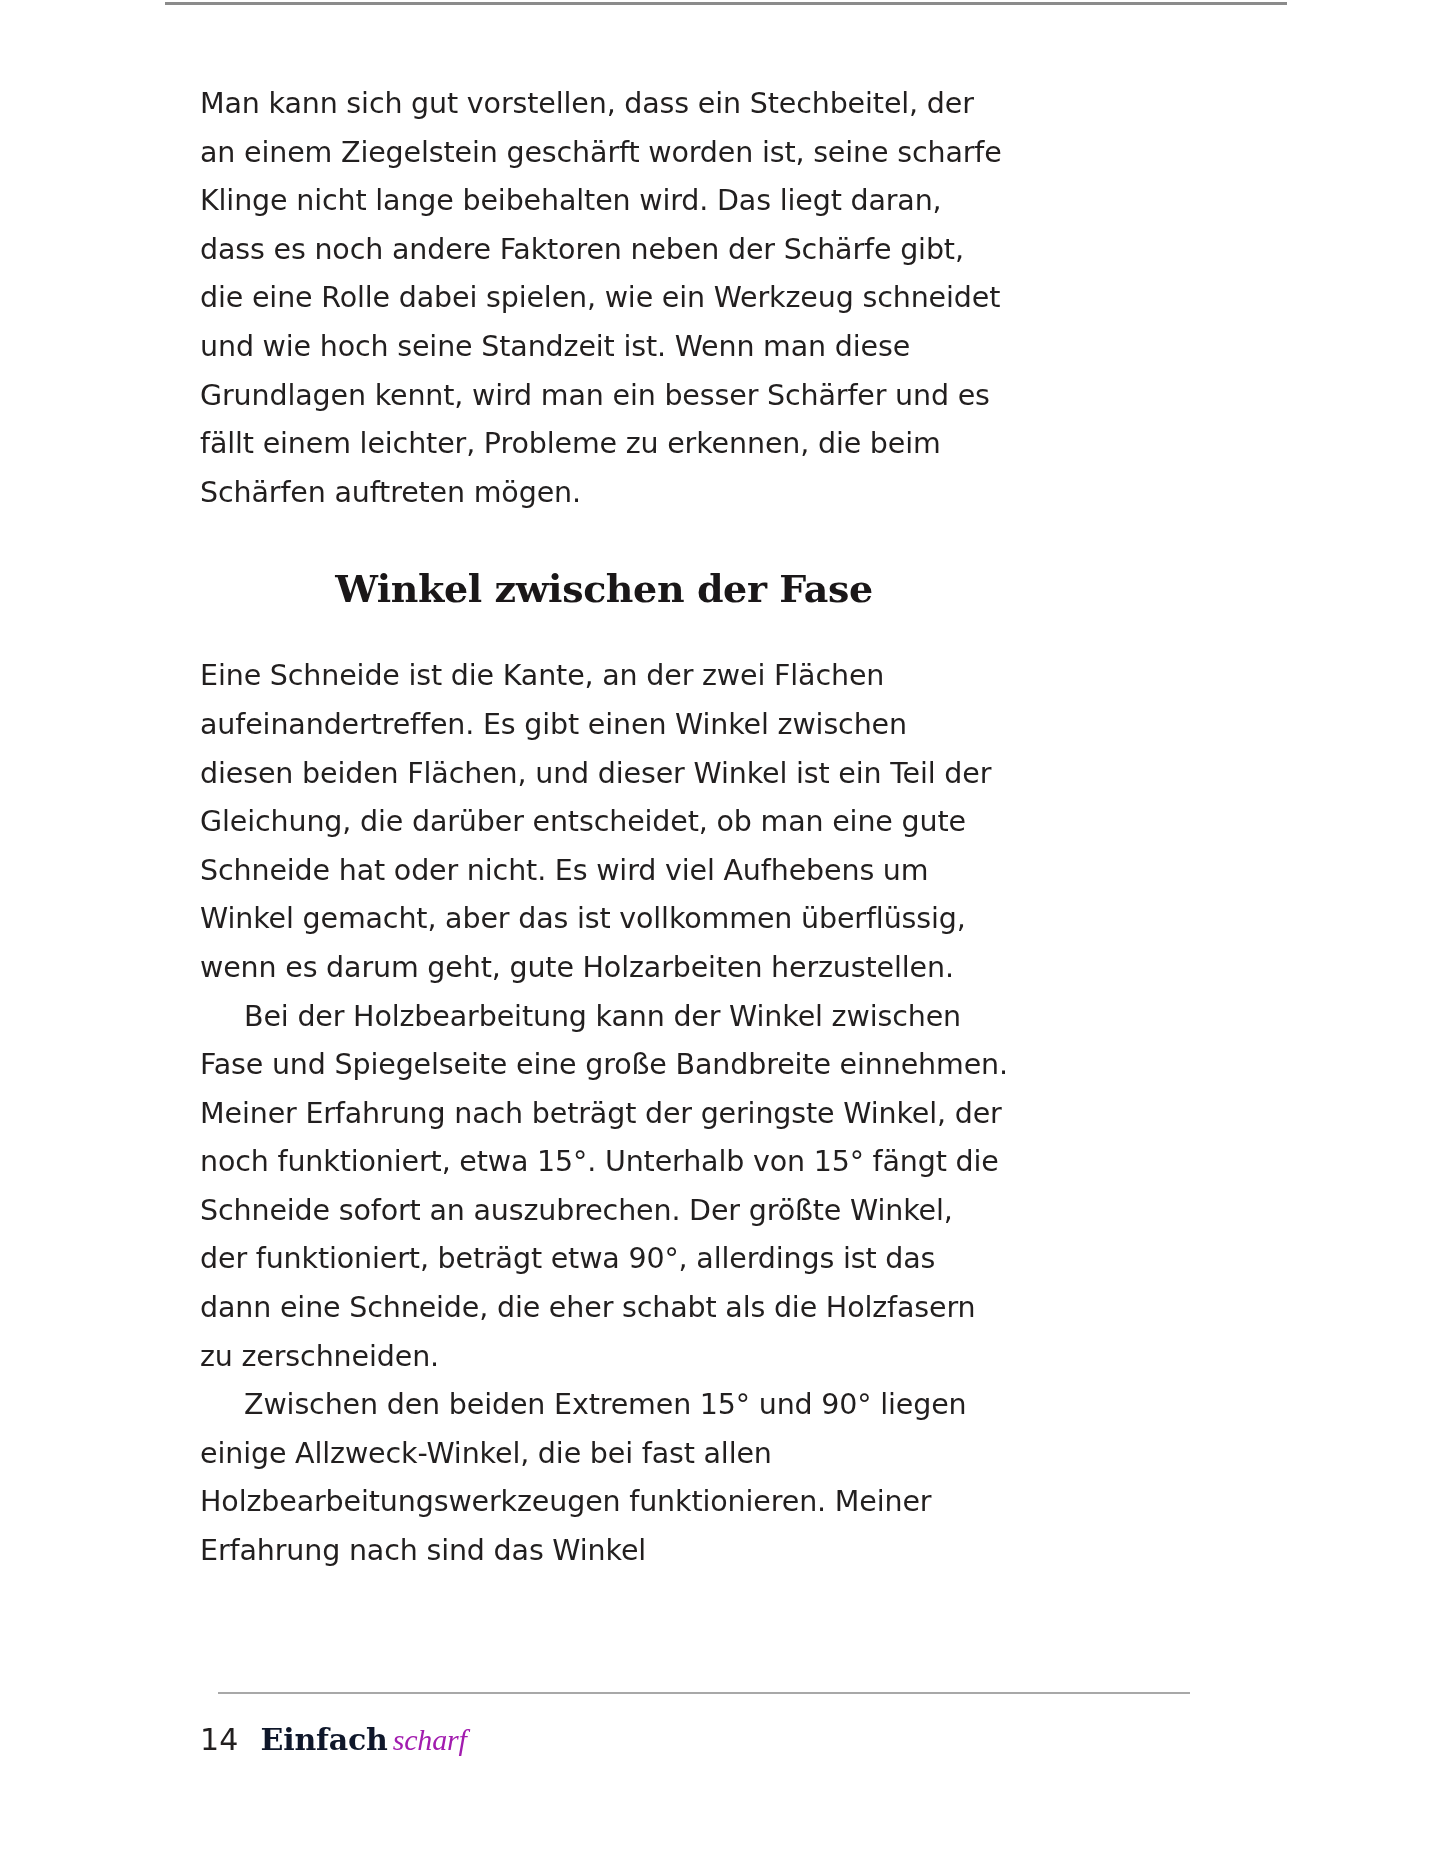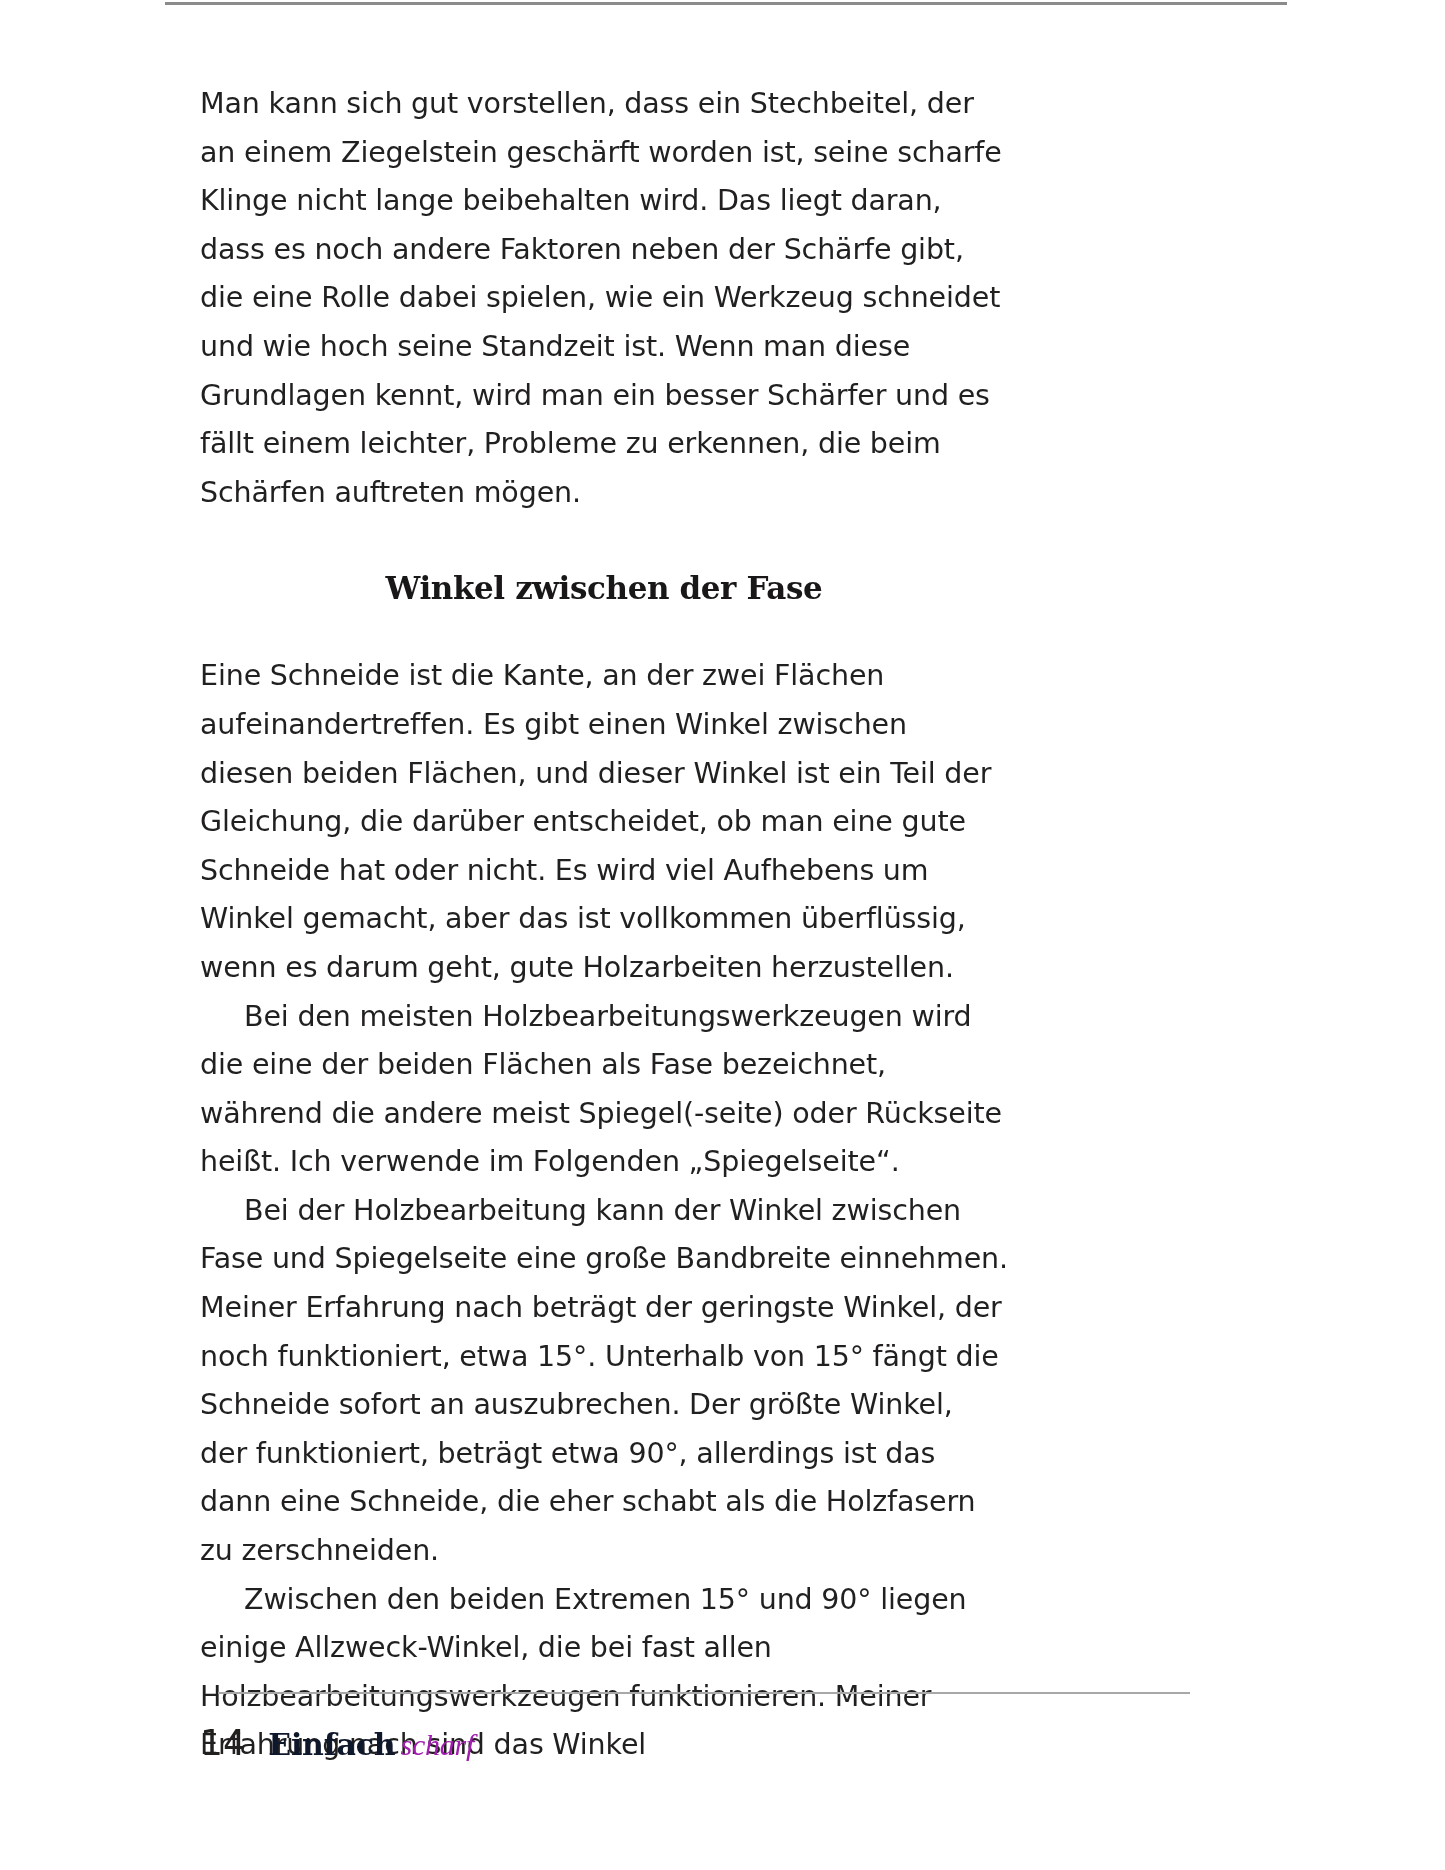--- a/index.html
+++ b/index.html
@@ -53,21 +53,21 @@
   }
   p.body.indent {
     text-indent: 44px;
   }
 
   h2.section-heading {
     margin: 0;
     padding: 0;
     font-family: "DejaVu Serif", serif;
     font-weight: bold;
-    font-size: 31px;
+    font-size: 38px;
     line-height: 51px;
     color: #1a1718;
     text-align: center;
     letter-spacing: -0.4px;
   }
   .heading-block {
     margin-top: 46px;
     margin-bottom: 38px;
   }
   .heading-line { display: block; }
@@ -85,21 +85,21 @@
   }
   .footer {
     position: absolute;
     left: 200px;
     top: 1722px;
     width: 808px;
     white-space: nowrap;
   }
   .folio {
     font-family: "DejaVu Sans", sans-serif;
-    font-size: 36px;
+    font-size: 30px;
     color: #221f1f;
     letter-spacing: 0.2px;
   }
   .running-title {
     font-family: "DejaVu Serif", serif;
     font-size: 30px;
     color: #0f172a;
     margin-left: 22px;
     letter-spacing: -0.2px;
     font-weight: bold;
@@ -124,21 +124,20 @@
     <p class="body">Man kann sich gut vorstellen, dass ein Stechbeitel, der an einem Ziegelstein geschärft worden ist, seine scharfe Klinge nicht lange beibehalten wird. Das liegt daran, dass es noch andere Faktoren neben der Schärfe gibt, die eine Rolle dabei spielen, wie ein Werkzeug schneidet und wie hoch seine Standzeit ist. Wenn man diese Grundlagen kennt, wird man ein besser Schärfer und es fällt einem leichter, Probleme zu erkennen, die beim Schärfen auftreten mögen.</p>
 
     <div class="heading-block">
       <h2 class="section-heading">
         <span class="heading-line">Winkel zwischen der Fase</span>
       </h2>
     </div>
 
     <p class="body gap-before-para">Eine Schneide ist die Kante, an der zwei Flächen aufeinandertreffen. Es gibt einen Winkel zwischen diesen beiden Flächen, und dieser Winkel ist ein Teil der Gleichung, die darüber entscheidet, ob man eine gute Schneide hat oder nicht. Es wird viel Aufhebens um Winkel gemacht, aber das ist vollkommen überflüssig, wenn es darum geht, gute Holzarbeiten herzustellen.</p>
 
-    <p class="body indent">Bei den meisten Holzbearbeitungswerkzeugen wird die eine der beiden Flächen als Fase bezeichnet, während die andere meist Spiegel(-seite) oder Rückseite heißt. Ich verwende im Folgenden „Spiegelseite“.</p>
 
     <p class="body indent">Bei der Holzbearbeitung kann der Winkel zwischen Fase und Spiegelseite eine große Bandbreite einnehmen. Meiner Erfahrung nach beträgt der geringste Winkel, der noch funktioniert, etwa 15°. Unterhalb von 15° fängt die Schneide sofort an auszubrechen. Der größte Winkel, der funktioniert, beträgt etwa 90°, allerdings ist das dann eine Schneide, die eher schabt als die Holzfasern zu zerschneiden.</p>
 
     <p class="body indent">Zwischen den beiden Extremen 15° und 90° liegen einige Allzweck-Winkel, die bei fast allen Holzbearbeitungswerkzeugen funktionieren. Meiner Erfahrung nach sind das Winkel</p>
 
   </div>
 
   <div class="footer-rule"></div>
 
   <div class="footer">

